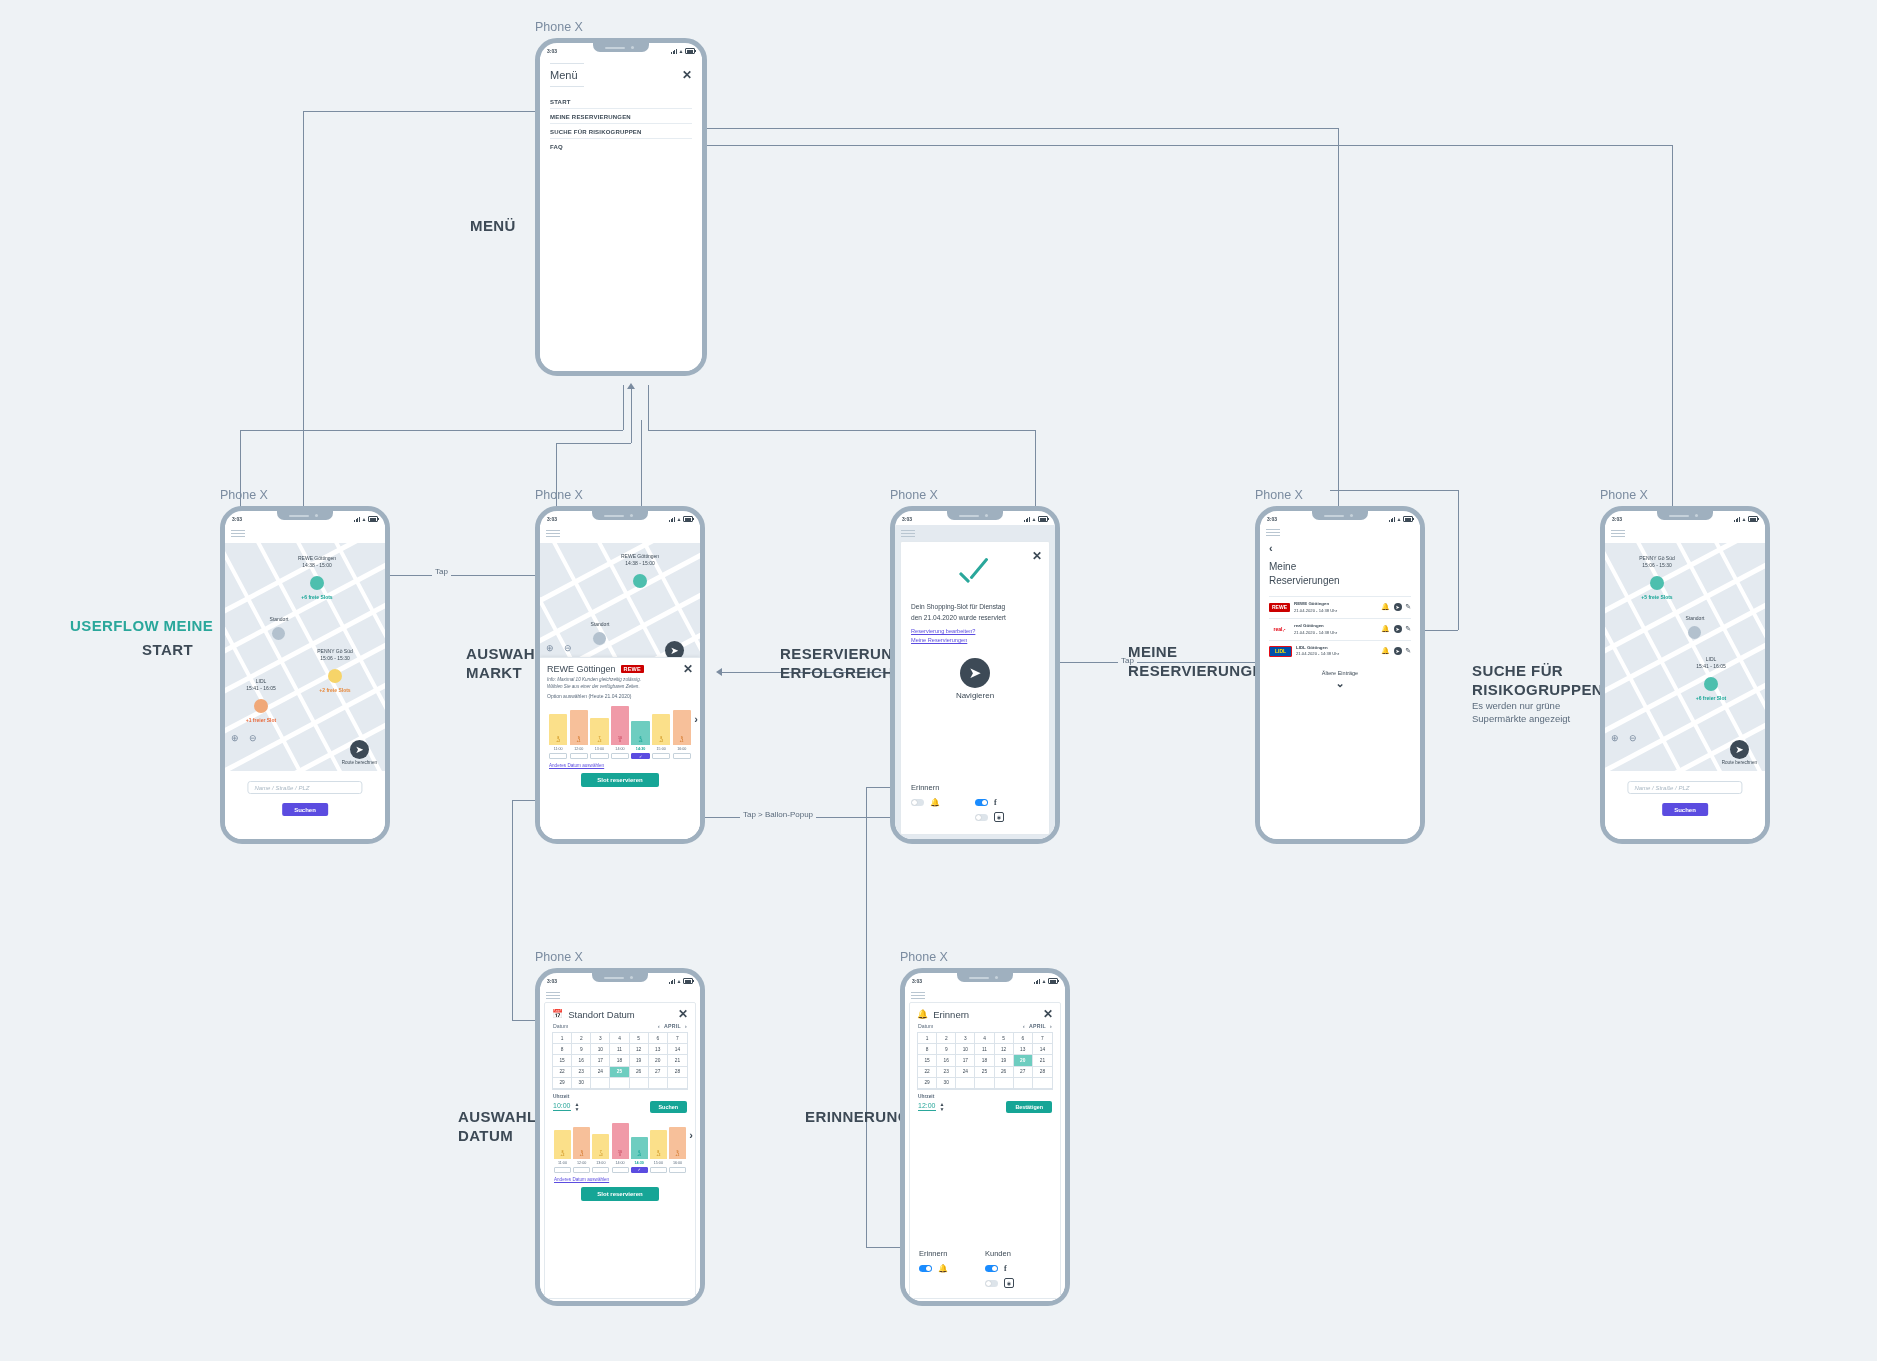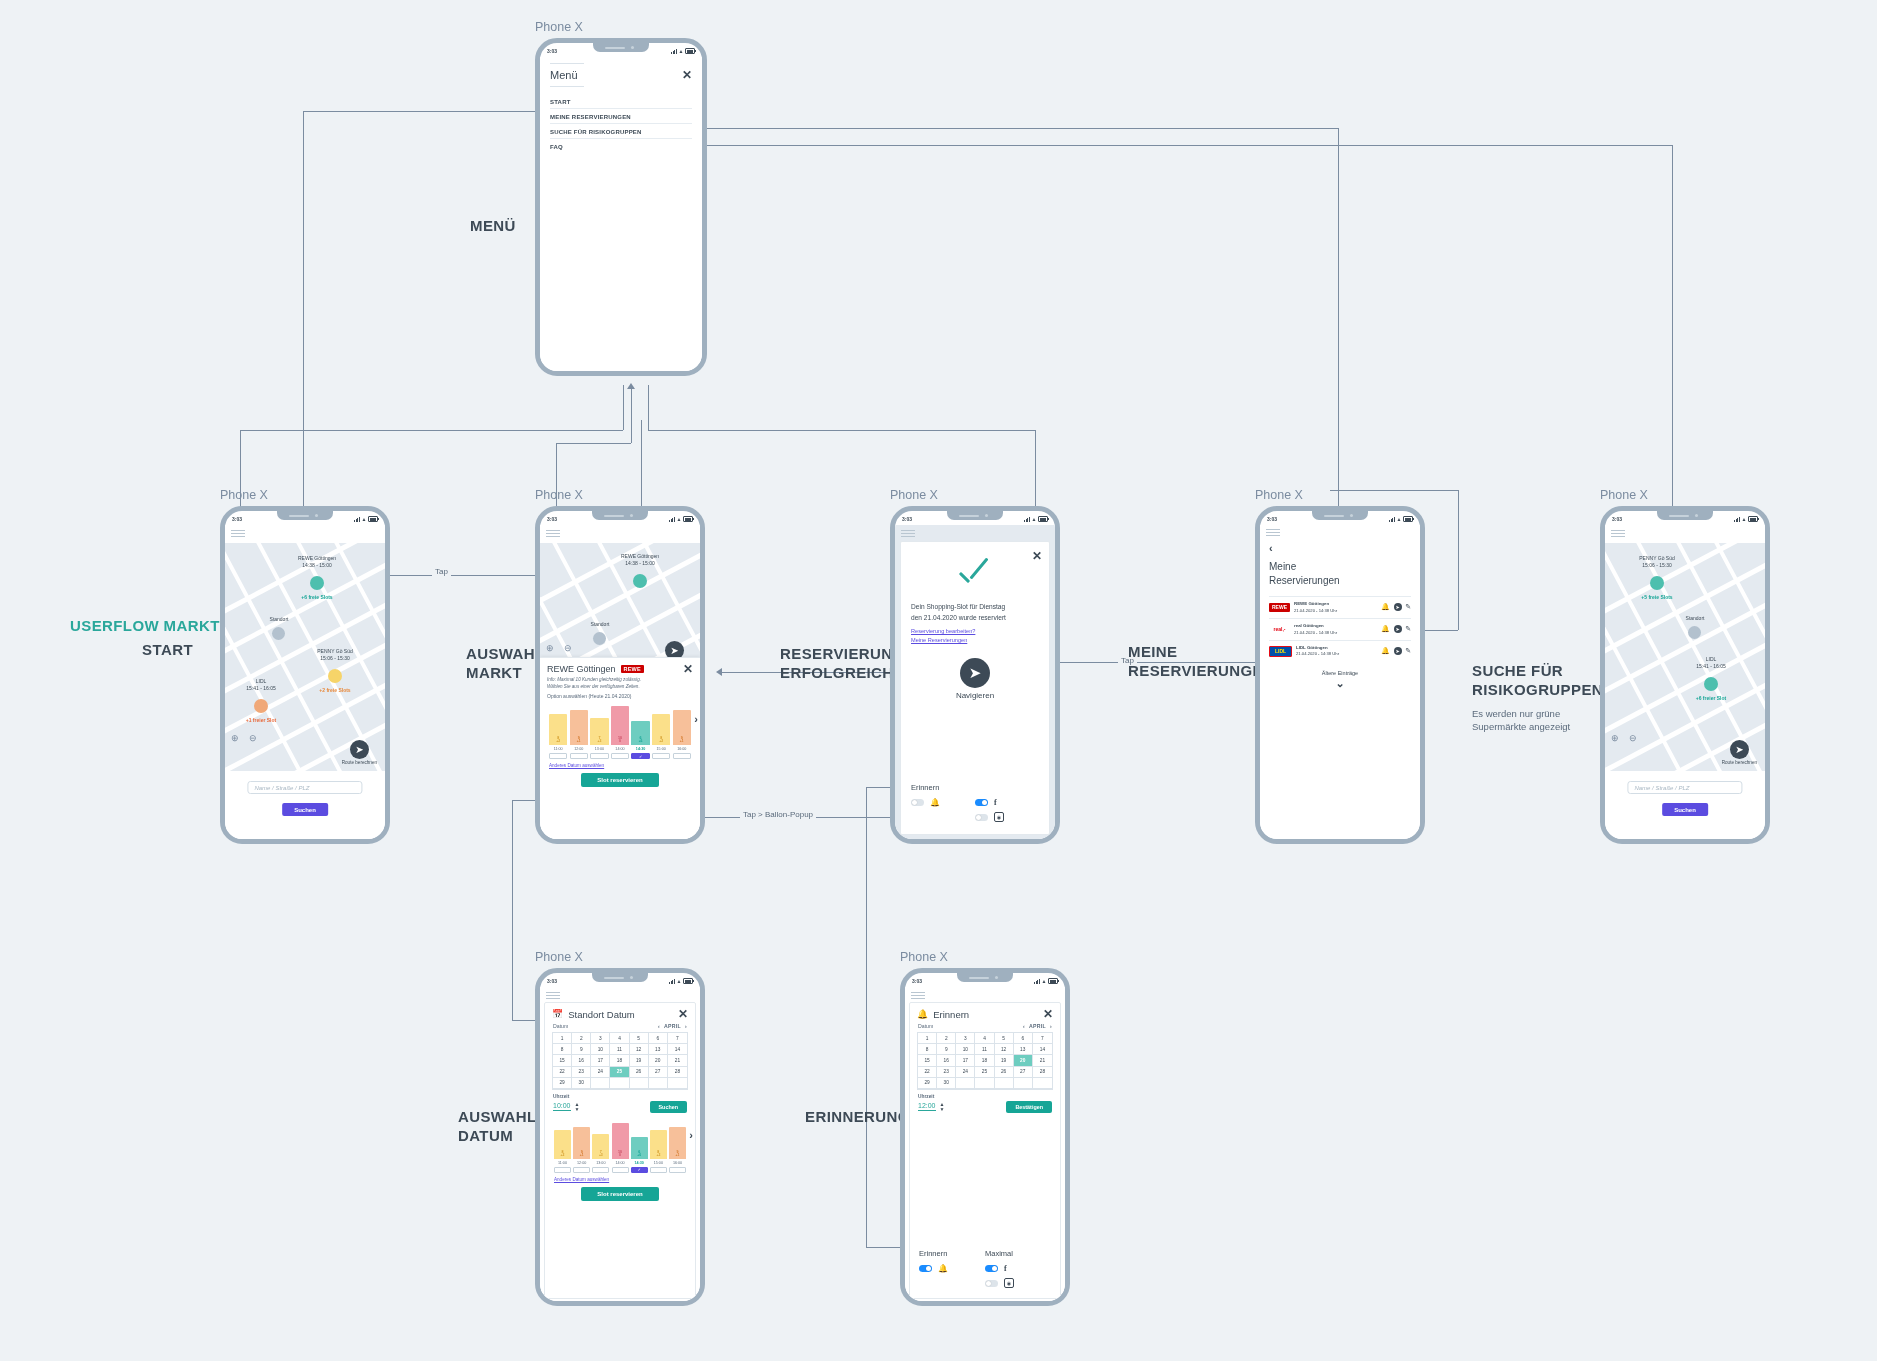--- a/index.html
+++ b/index.html
@@ -18,21 +18,21 @@
   .arrow{position:absolute;width:0;height:0;}
   .arrow-d{border-left:4px solid transparent;border-right:4px solid transparent;border-top:6px solid #7b8ca0;}
   .arrow-r{border-top:4px solid transparent;border-bottom:4px solid transparent;border-left:6px solid #7b8ca0;}
   .arrow-l{border-top:4px solid transparent;border-bottom:4px solid transparent;border-right:6px solid #7b8ca0;}
 
   .conn-label{position:absolute;font-size:8px;color:#5b6b7c;background:#eef2f5;padding:0 3px;white-space:nowrap;}
 
   
   .sect{position:absolute;font-weight:bold;font-size:15px;letter-spacing:.4px;color:#3d4a56;line-height:1.25;}
   .sect.green{color:#2aa79b;}
-  .sect-sub{font-weight:normal;font-size:9.5px;letter-spacing:0;color:#5b6b7c;margin-top:9px;line-height:1.35;}
+  .sect-sub{font-weight:normal;font-size:9.5px;letter-spacing:0;color:#5b6b7c;margin-top:1px;line-height:1.35;}
 
   
   .phone-wrap{position:absolute;}
   .phone-label{font-size:12.5px;color:#7b8ca0;margin-bottom:4px;font-weight:normal;}
   .phone{
     border:5px solid #9fb0bf;border-radius:22px;background:#fff;
     box-sizing:border-box;position:relative;overflow:hidden;
   }
   .notch{
     position:absolute;left:50%;transform:translateX(-50%);top:0;
@@ -202,21 +202,21 @@
 
   <div class="ln lnh" style="left:880px;top:787px;width:0px;"></div>
   <div class="ln lnv" style="left:866px;top:787px;height:460px;"></div>
   <div class="ln lnh" style="left:866px;top:787px;width:42px;"></div>
   <div class="ln lnh" style="left:866px;top:1247px;width:48px;"></div>
   <div class="arrow arrow-r" style="left:912px;top:1243px;"></div>
 </div>
 
 <div class="sect" style="left:470px;top:217px;">MENÜ</div>
 
-<div class="sect green" style="left:70px;top:617px;">USERFLOW MARKT</div>
+<div class="sect green" style="left:70px;top:617px;">USERFLOW MEINE</div>
 <div class="sect" style="left:70px;top:641px;width:123px;text-align:right;"><span>START</span></div>
 
 <div class="sect" style="left:466px;top:645px;white-space:pre-line;">AUSWAHL
 MARKT</div>
 <div class="sect" style="left:780px;top:645px;white-space:pre-line;">RESERVIERUNG
 ERFOLGREICH</div>
 <div class="sect" style="left:1128px;top:643px;white-space:pre-line;">MEINE
 RESERVIERUNGEN</div>
 
 <div class="sect" style="left:1472px;top:643px;white-space:pre-line;width:130px;">
@@ -933,21 +933,21 @@
             <span class="spin">
                 <span>▲</span>
                 <span>▼</span>
               </span>
             <span class="btn-teal-sm">Bestätigen</span>
           </div>
         </div>
         <div style="position:absolute;left:9px;right:9px;bottom:10px;">
           <div style="display:flex;">
             <div style="width:50%;" class="rem-lbl">Erinnern</div>
-            <div class="rem-lbl">Maximal</div>
+            <div class="rem-lbl">Kunden</div>
           </div>
           <div style="display:flex;align-items:center;margin-top:6px;">
             <div style="display:flex;align-items:center;gap:6px;width:50%;">
               <div class="tgl on">
                   <i></i>
                 </div>
               <span class="ico">🔔</span>
             </div>
             <div style="display:flex;align-items:center;gap:6px;">
               <div class="tgl on">

